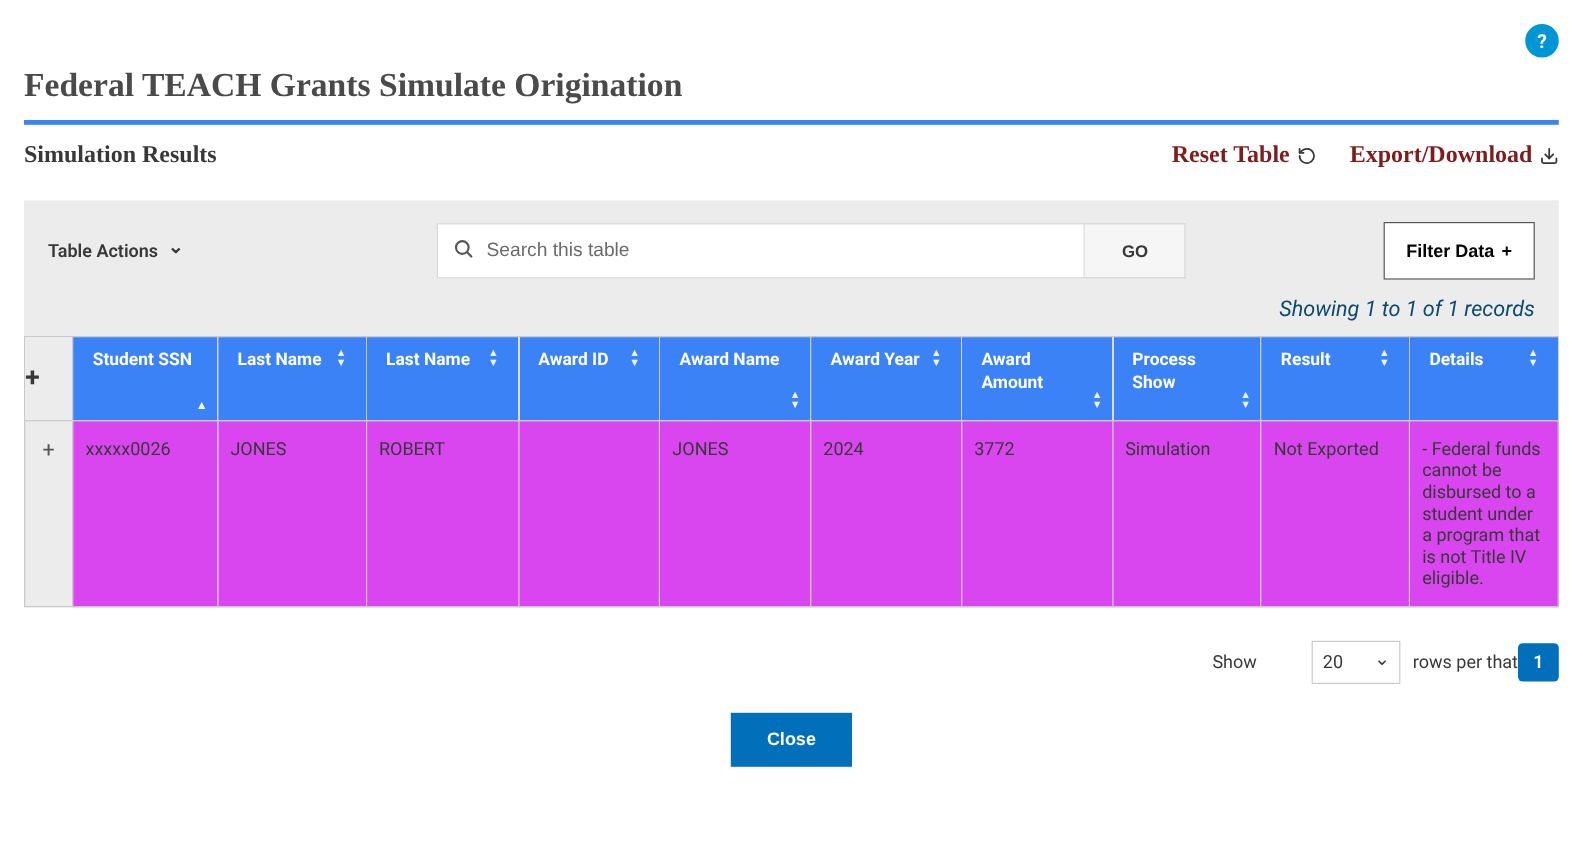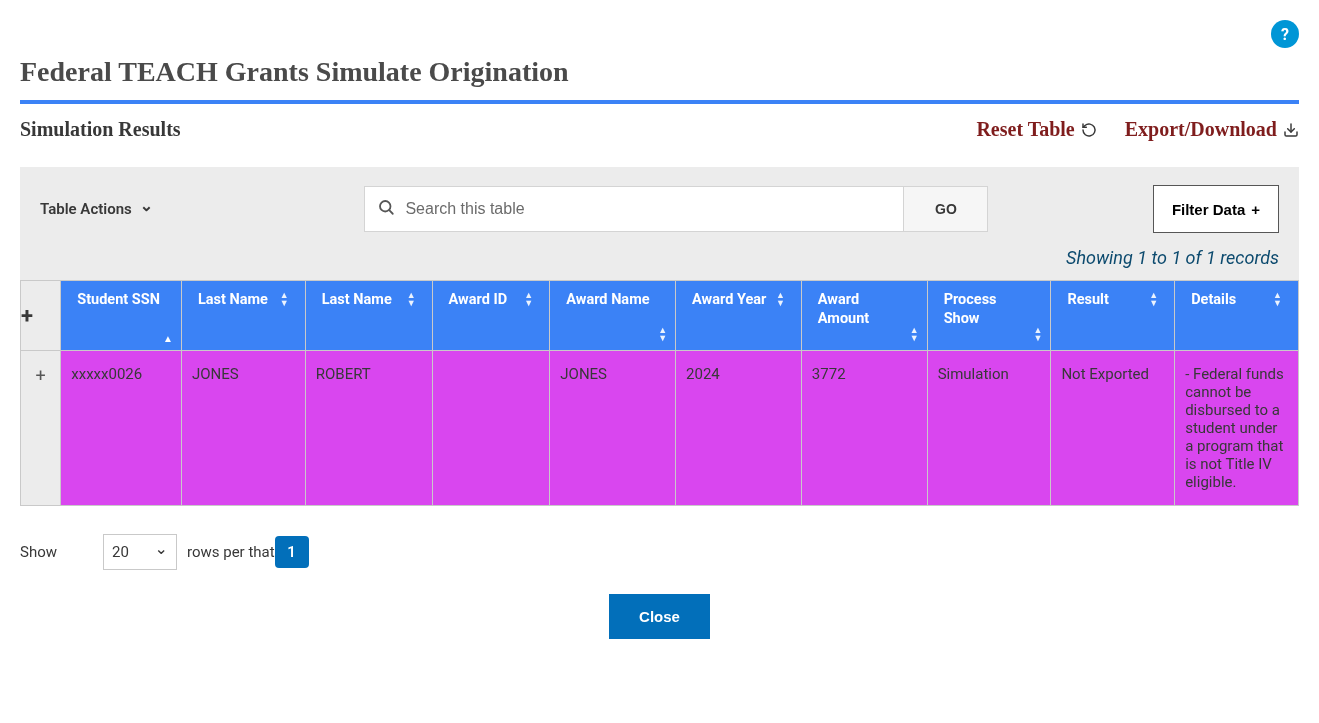--- a/index.html
+++ b/index.html
@@ -180,21 +180,21 @@
     }
     .data-table tbody td.expand-col { background: #ececec; text-align: center; vertical-align: top; padding: 14px 0;}
     .plus-icon { font-size: 18px; cursor: pointer; color: #565656; }
     .up-caret { position: absolute; bottom: 6px; right: 8px; font-size: 10px; }
     .col-ssn{width:120px;} .col-last{width:123px;} .col-first{width:126px;} .col-award-id{width:117px;}
     .col-award-name{width:125px;} .col-award-year{width:125px;} .col-award-amt{width:125px;}
     .col-ptype{width:123px;} .col-result{width:123px;} .col-details{width:123px;}
     .pager-row {
       display: flex;
       align-items: center;
-      justify-content: flex-start;
+      justify-content: flex-end;
       margin-top: 28px;
     }
     .show-wrap {
       display: flex;
       align-items: center;
       gap: 10px;
       font-size: 15px;
       color: #383838;
     }
     .page-size-sel {

